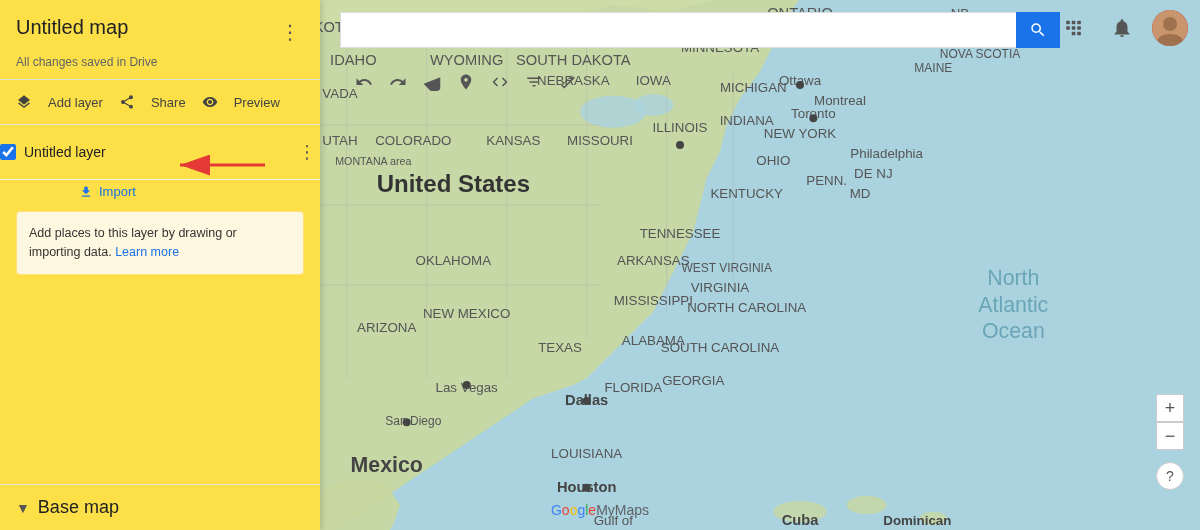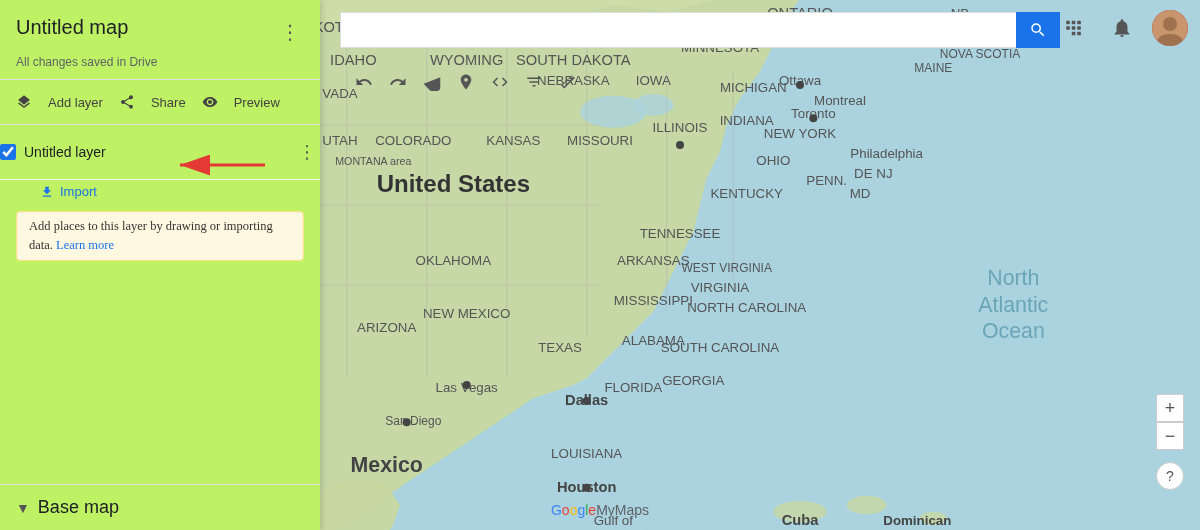--- a/index.html
+++ b/index.html
@@ -110,21 +110,21 @@
       font-size: 14px; color: white; font-weight: bold;
     }
 
     
     #sidebar {
       position: absolute;
       top: 0;
       left: 0;
       width: 320px;
       height: 100%;
-      background: #bef264;
+      background: #fde047;
       box-shadow: 2px 0 6px rgba(0,0,0,0.15);
       z-index: 15;
       display: flex;
       flex-direction: column;
     }
 
     #sidebar-header {
       padding: 16px 16px 10px;
       border-bottom: 1px solid #e0e0e0;
       display: flex;
@@ -219,44 +219,44 @@
       top: 150px;
       z-index: 30;
       pointer-events: none;
     }
 
     #import-row {
       padding: 4px 16px 8px 40px;
       display: flex;
       align-items: center;
       gap: 6px;
+      margin-left: 39px;
     }
 
     .import-icon {
       color: #1a73e8;
       font-size: 14px;
     }
 
     .import-link {
       color: #1a73e8;
       font-size: 13px;
       cursor: pointer;
       text-decoration: none;
     }
 
     #hint-box {
       margin: 4px 16px;
       background: #fff8e1;
       border: 1px solid #ffe082;
       border-radius: 4px;
-      padding: 5px 12px;
+      padding: 12px 12px;
       font-size: 12.5px;
       color: #333;
       line-height: 1.5;
-      font-family: Liberation Serif, serif;
     }
 
     #hint-box a {
       color: #1a73e8;
       cursor: pointer;
     }
 
     #base-map-section {
       padding: 12px 16px;
       display: flex;

